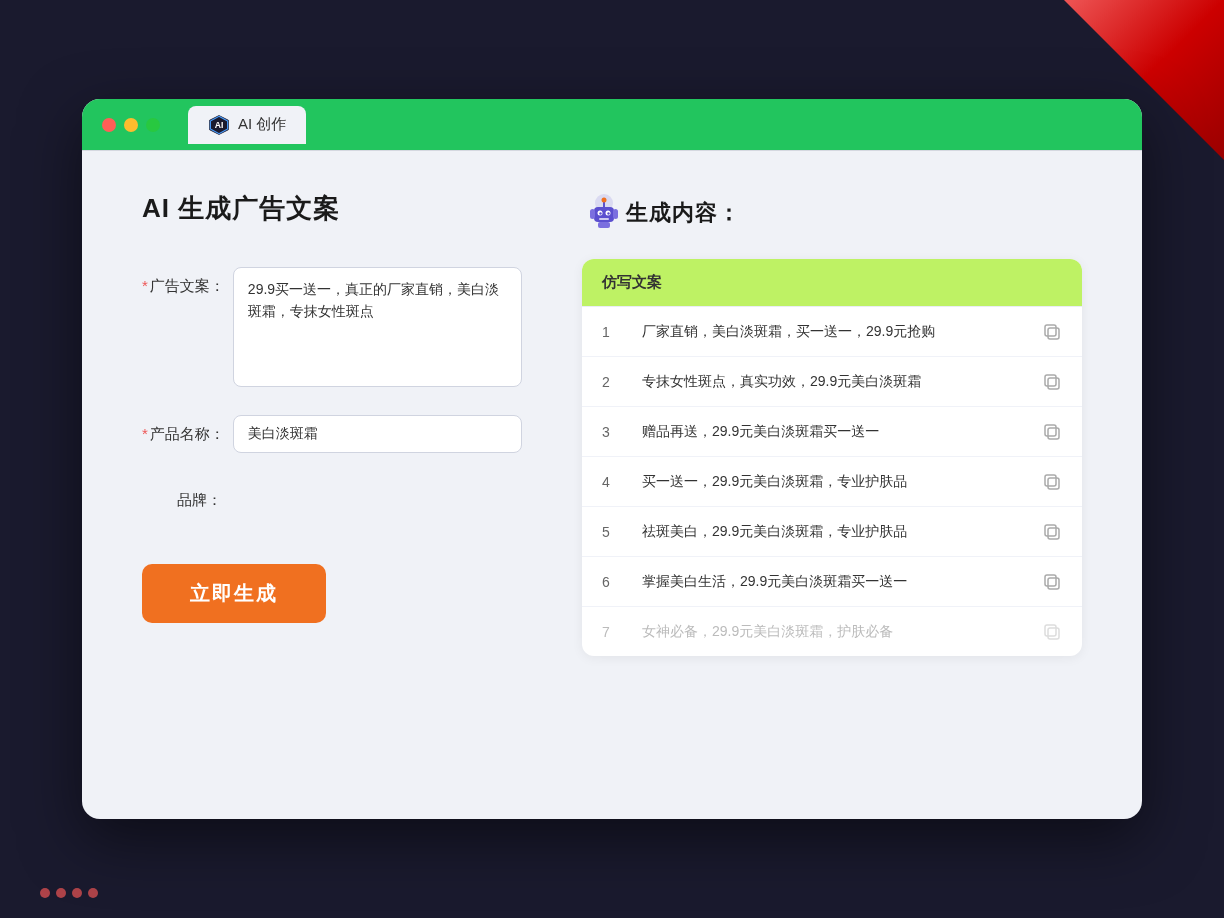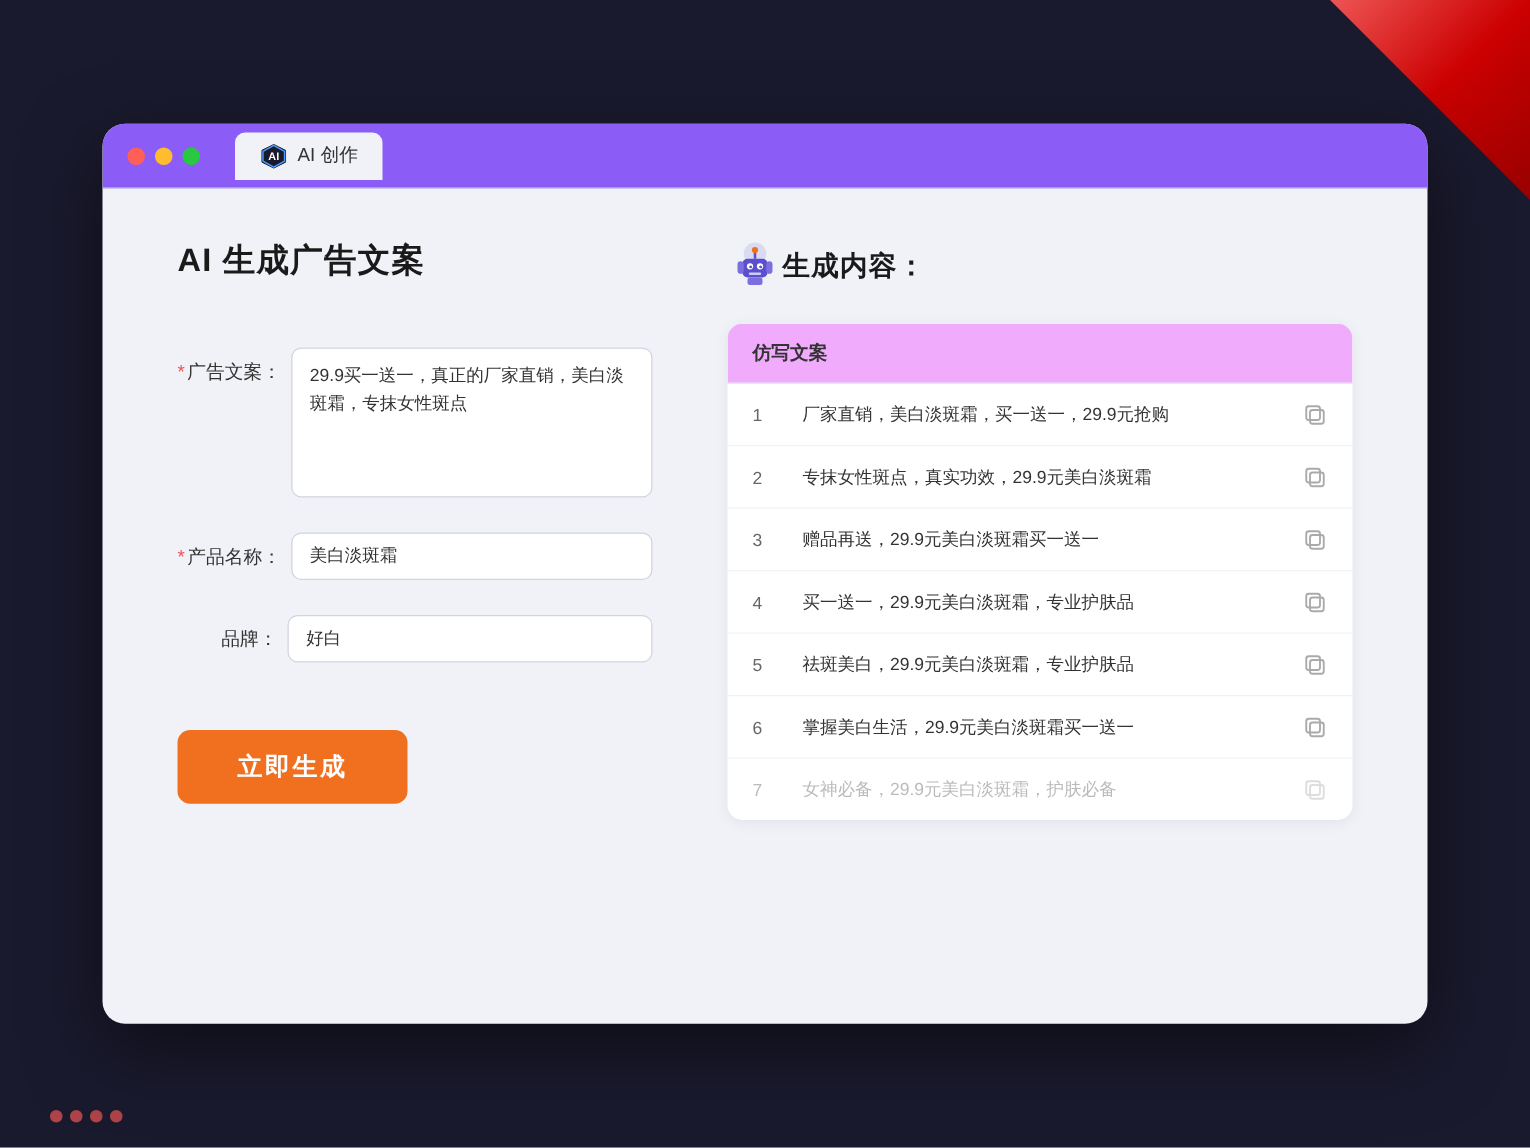--- a/index.html
+++ b/index.html
@@ -47,21 +47,21 @@
       border-radius: 18px;
       width: 1060px;
       min-height: 720px;
       box-shadow: 0 20px 60px rgba(0,0,0,0.5);
       position: relative;
       z-index: 1;
       overflow: hidden;
     }
     
     .title-bar {
-      background: #8b5cf6;
+      background: #22c55e;
       height: 52px;
       display: flex;
       align-items: center;
       padding: 0 20px;
       border-bottom: 1px solid #d5d8e0;
       gap: 16px;
     }
     .traffic-lights {
       display: flex;
       gap: 8px;
@@ -104,21 +104,21 @@
     }
 
     
     .left-panel {
       flex: 0 0 380px;
     }
     .page-title {
       font-size: 26px;
       font-weight: 700;
       color: #1a1a1a;
-      margin-bottom: 52px;
+      margin-bottom: 41px;
       letter-spacing: 1px;
     }
 
     .form-group {
       display: flex;
       align-items: flex-start;
       margin-bottom: 28px;
       gap: 8px;
     }
     .form-label {
@@ -185,21 +185,21 @@
       letter-spacing: 1px;
     }
 
     .result-table {
       background: #fff;
       border-radius: 12px;
       overflow: hidden;
       box-shadow: 0 2px 12px rgba(0,0,0,0.06);
     }
     .table-header {
-      background: #f0abfc;
+      background: #bef264;
       padding: 14px 20px;
       font-size: 15px;
       font-weight: 600;
       color: #333;
       border-bottom: 1px solid #eaedf5;
     }
     .table-row {
       display: flex;
       align-items: center;
       padding: 14px 20px;
@@ -282,21 +282,20 @@
       <div class="form-group">
         <label class="form-label">
           <span class="required-star">*</span><span>产品名称：</span>
         </label>
         <input type="text" class="form-input" value="美白淡斑霜" style="">
       </div>
 
       
       <div class="form-group">
         <label class="form-label">品牌：</label>
-        <input type="text" class="form-input" value="好白" style="">
       </div>
 
       
       <button class="generate-btn">立即生成</button>
     </div>
 
     <div class="right-panel">
       <div class="result-header">
 
         <svg class="robot-icon" viewBox="0 0 44 44" xmlns="http://www.w3.org/2000/svg">

